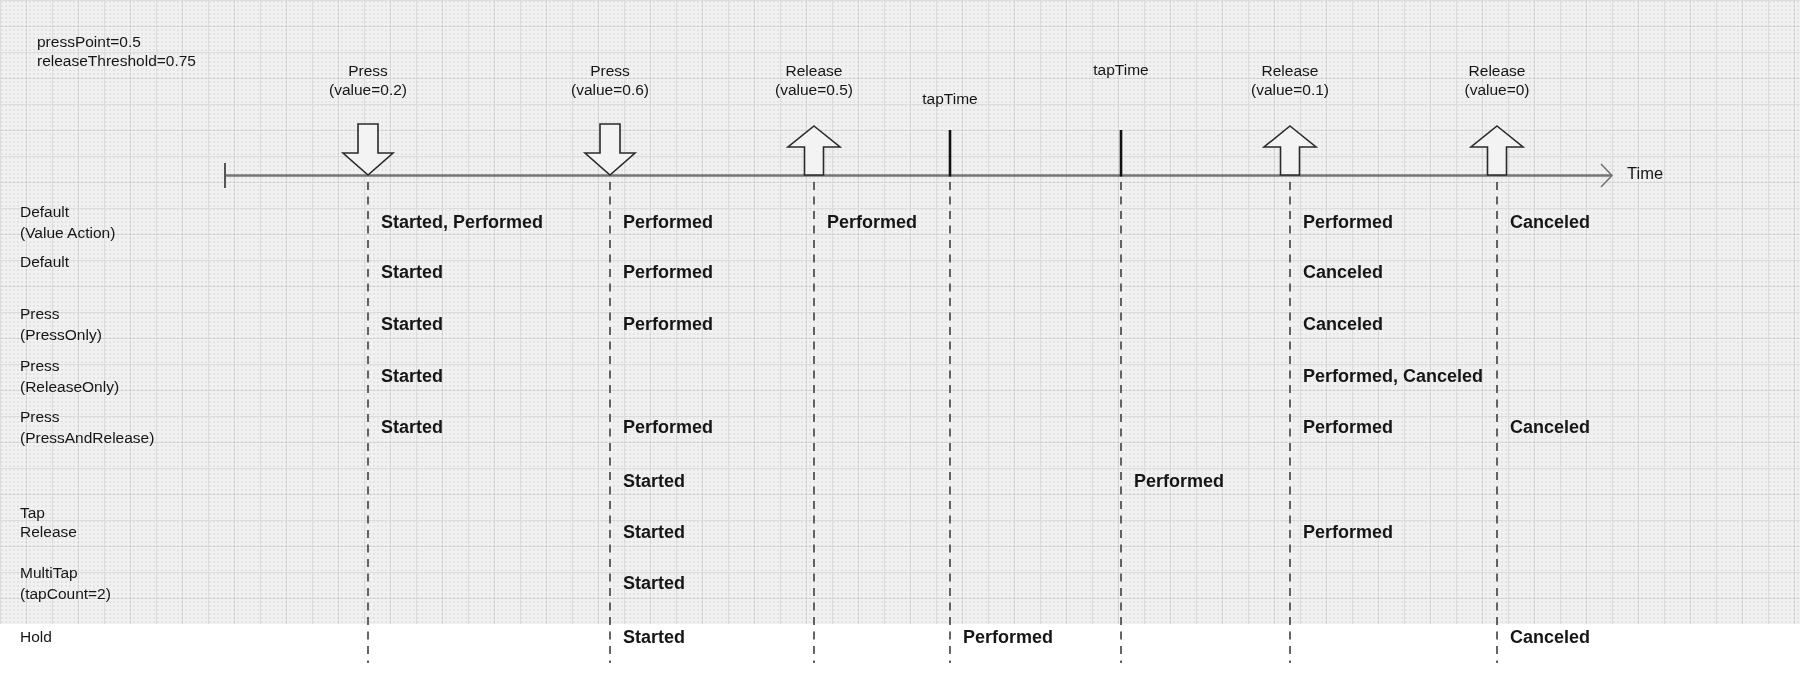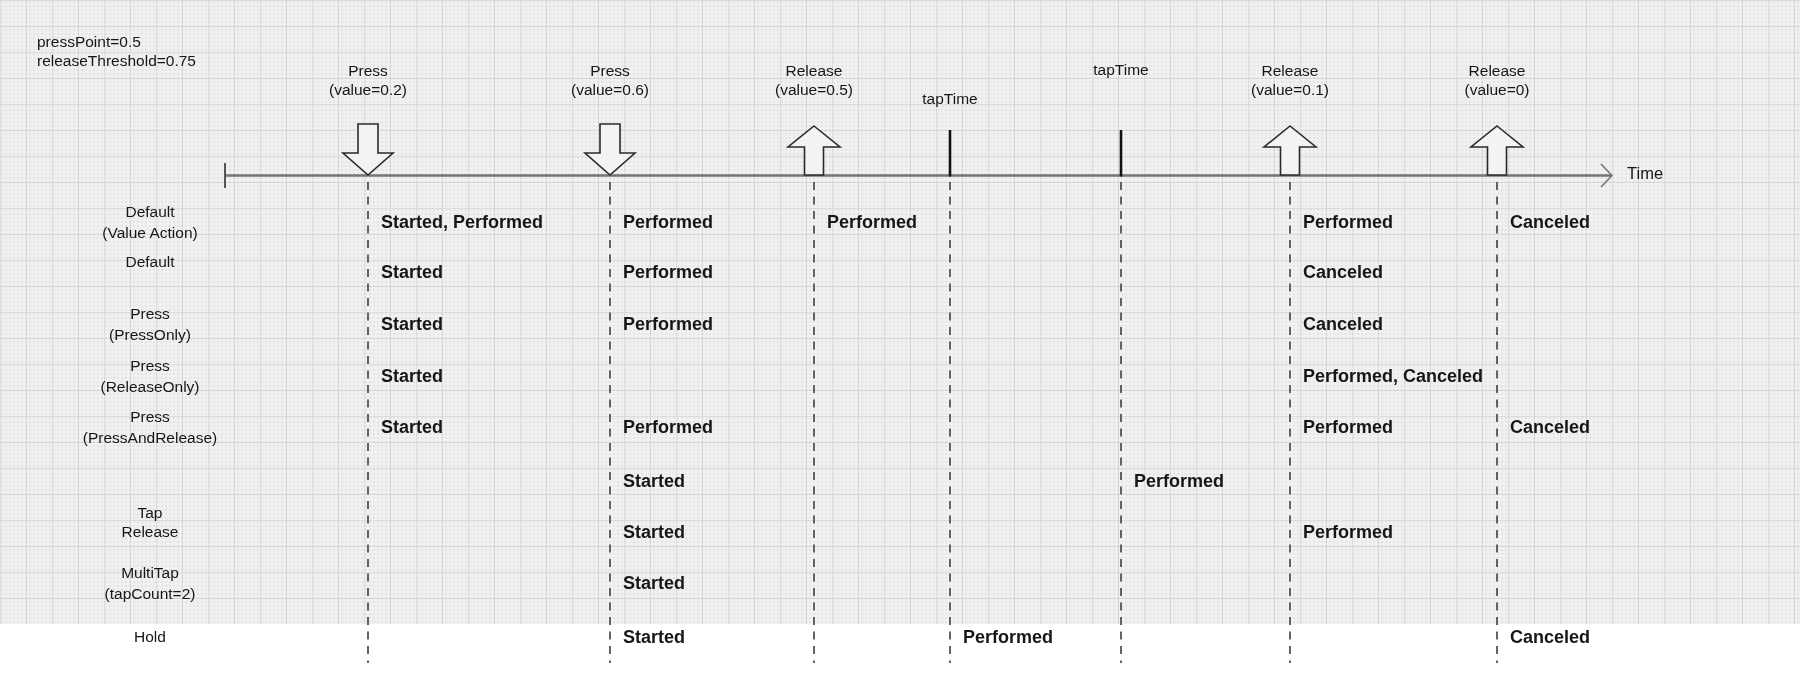--- a/index.html
+++ b/index.html
@@ -25,21 +25,21 @@
   .time-label{
     position:absolute;left:1627px;top:164px;
     font-size:16.5px;white-space:nowrap;
   }
   .ev-label{
     position:absolute;transform:translateX(-50%);
     font-size:15.5px;line-height:19px;text-align:center;white-space:nowrap;
   }
   .row-label{
     position:absolute;left:20px;width:260px;
-    font-size:15.5px;line-height:21.5px;text-align:center;white-space:nowrap;
+    font-size:15.5px;line-height:21.5px;white-space:nowrap;
   }
   .cell{
     position:absolute;transform:translateY(-50%);
     font-size:18px;white-space:nowrap;font-weight:bold;
   }
 </style>
 </head>
 <body>
 
 <div class="stage">

